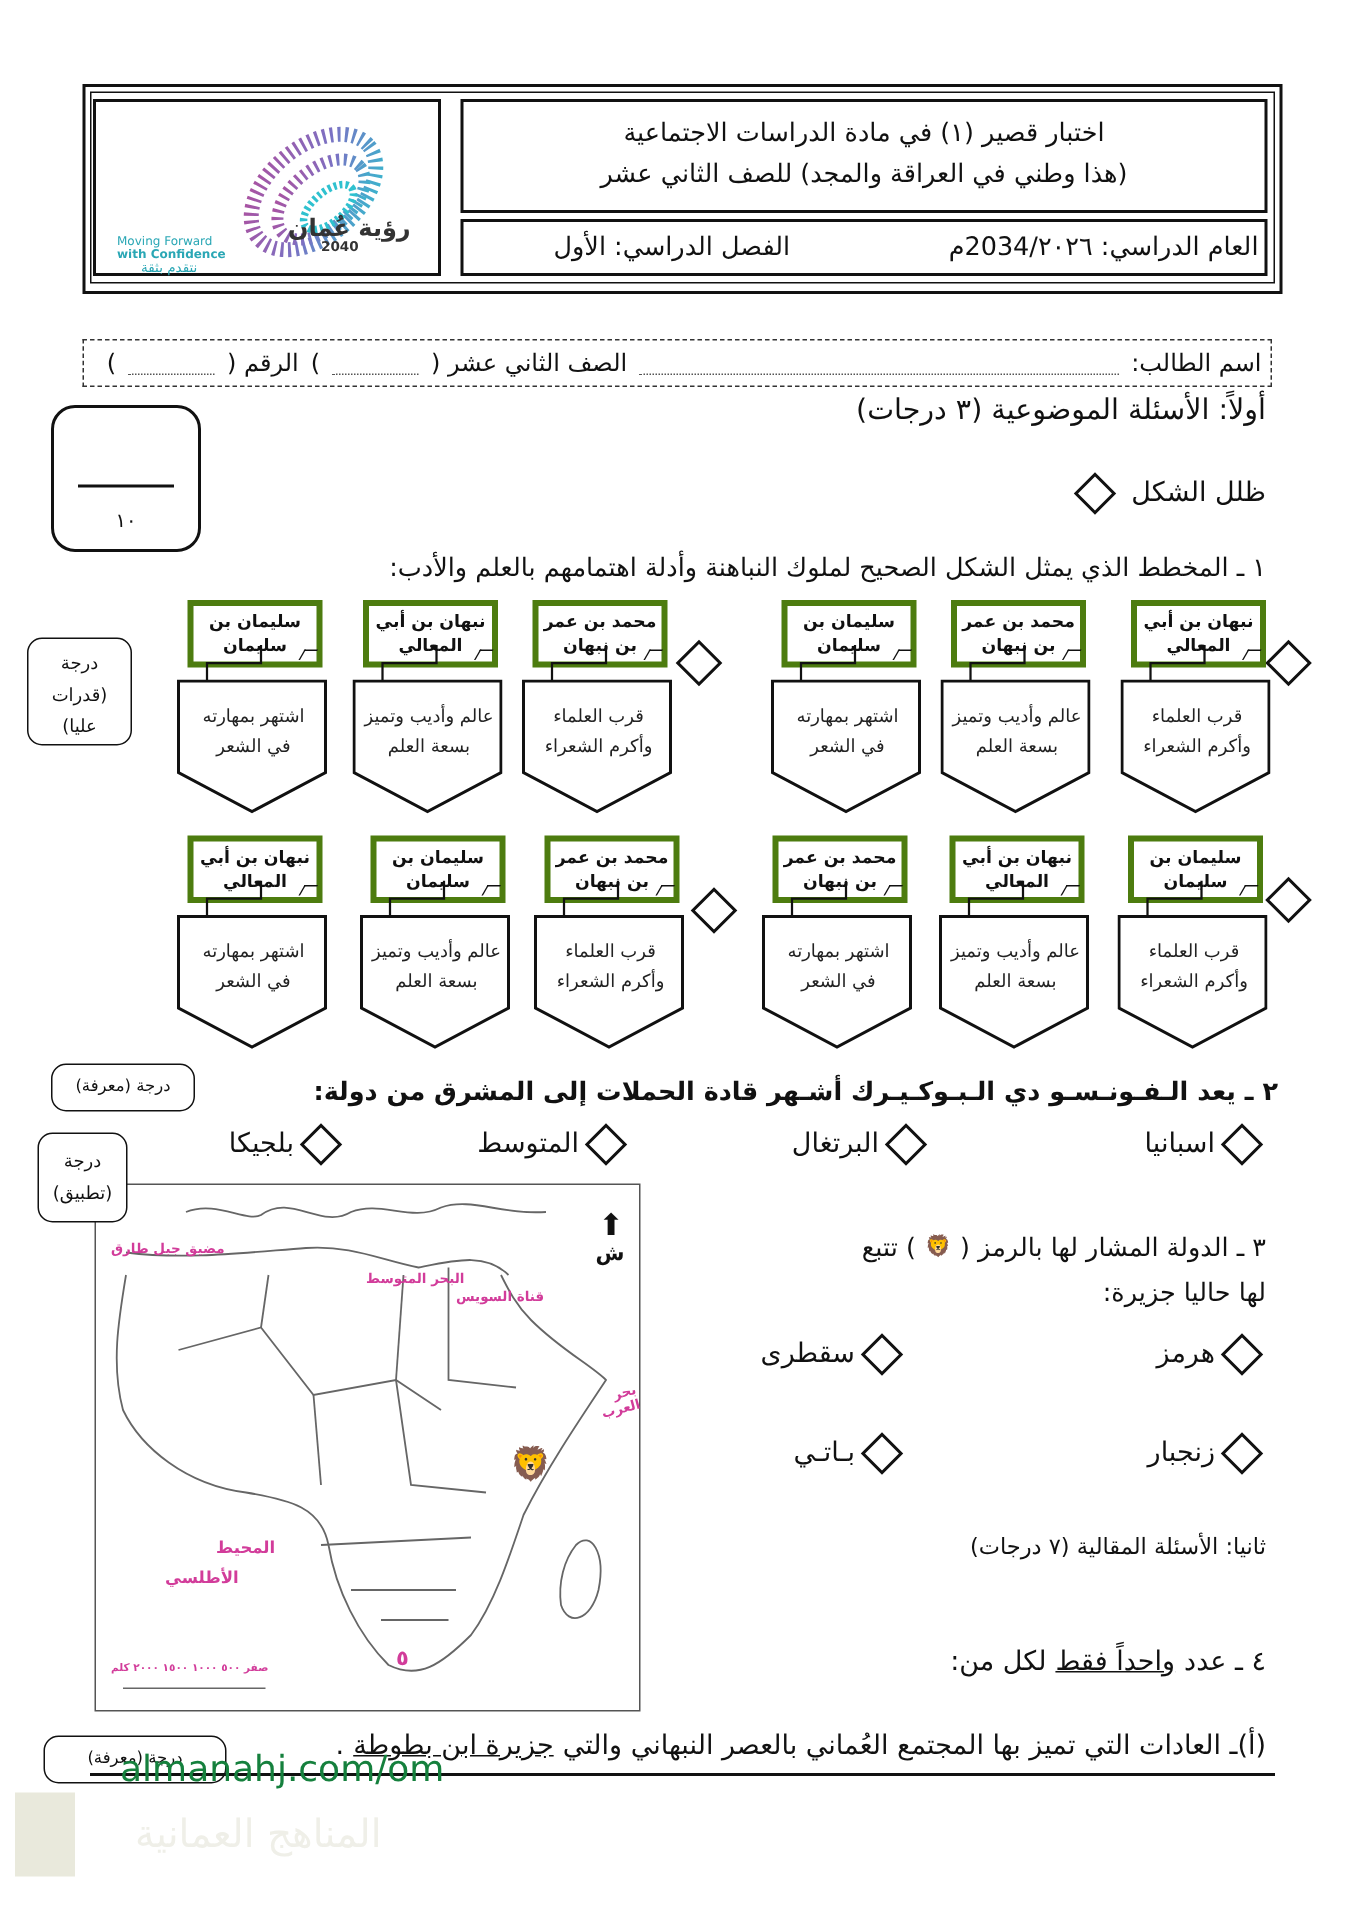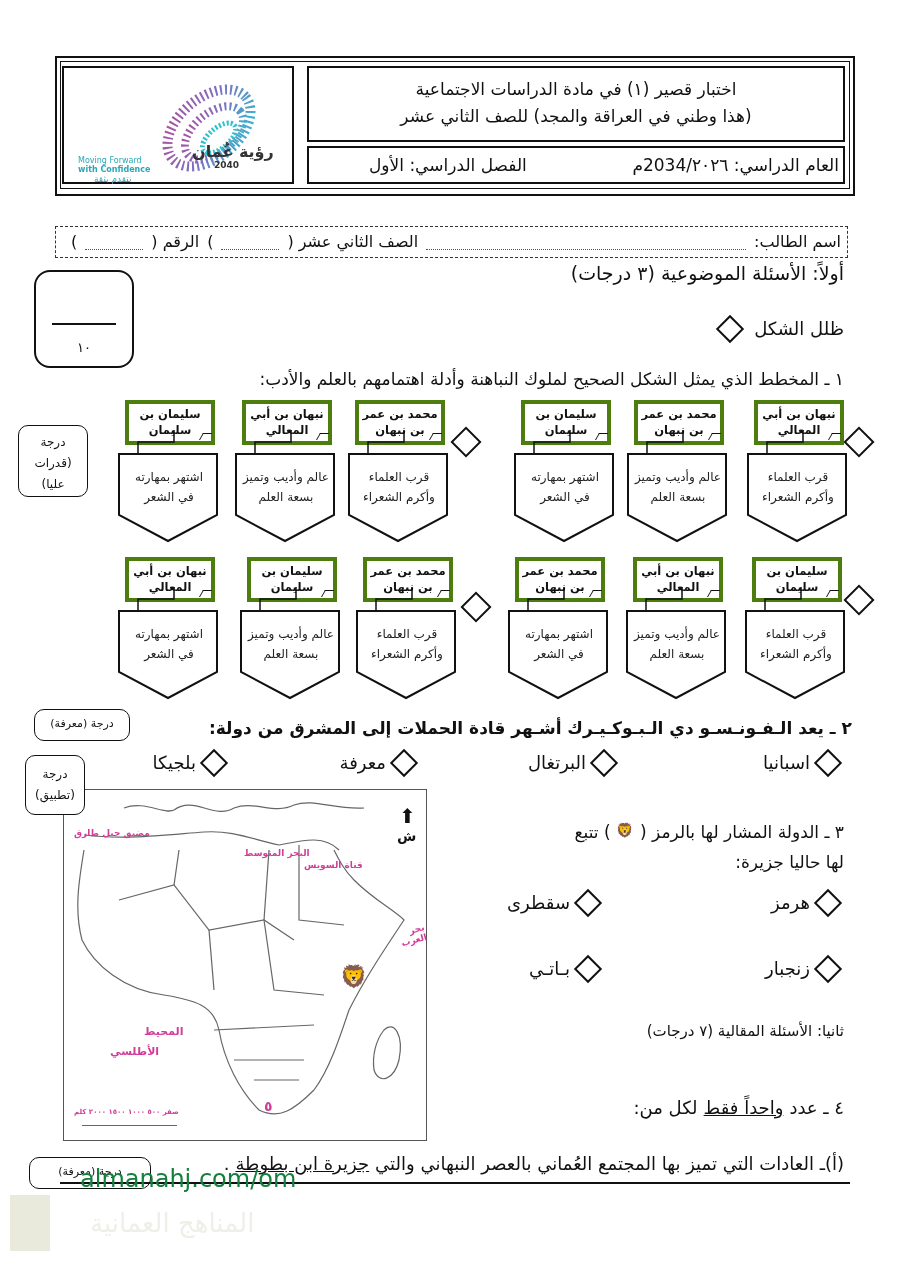--- a/index.html
+++ b/index.html
@@ -285,21 +285,21 @@
 <div class="abs" style="right:66px;top:752px;display:flex;align-items:center;gap:8px;font-size:18px;">
   <span class="diamond"></span>
   <span>اسبانيا</span>
 </div>
 <div class="abs" style="right:290px;top:752px;display:flex;align-items:center;gap:8px;font-size:18px;">
   <span class="diamond"></span>
   <span>البرتغال</span>
 </div>
 <div class="abs" style="right:490px;top:752px;display:flex;align-items:center;gap:8px;font-size:18px;">
   <span class="diamond"></span>
-  <span>معرفة</span>
+  <span>المتوسط</span>
 </div>
 <div class="abs" style="right:680px;top:752px;display:flex;align-items:center;gap:8px;font-size:18px;">
   <span class="diamond"></span>
   <span>بلجيكا</span>
 </div>
 
 <div class="abs map-frame">
   <svg width="362" height="350" viewBox="0 0 362 350">
     <g fill="none" stroke="#666" stroke-width="1.2">
 

